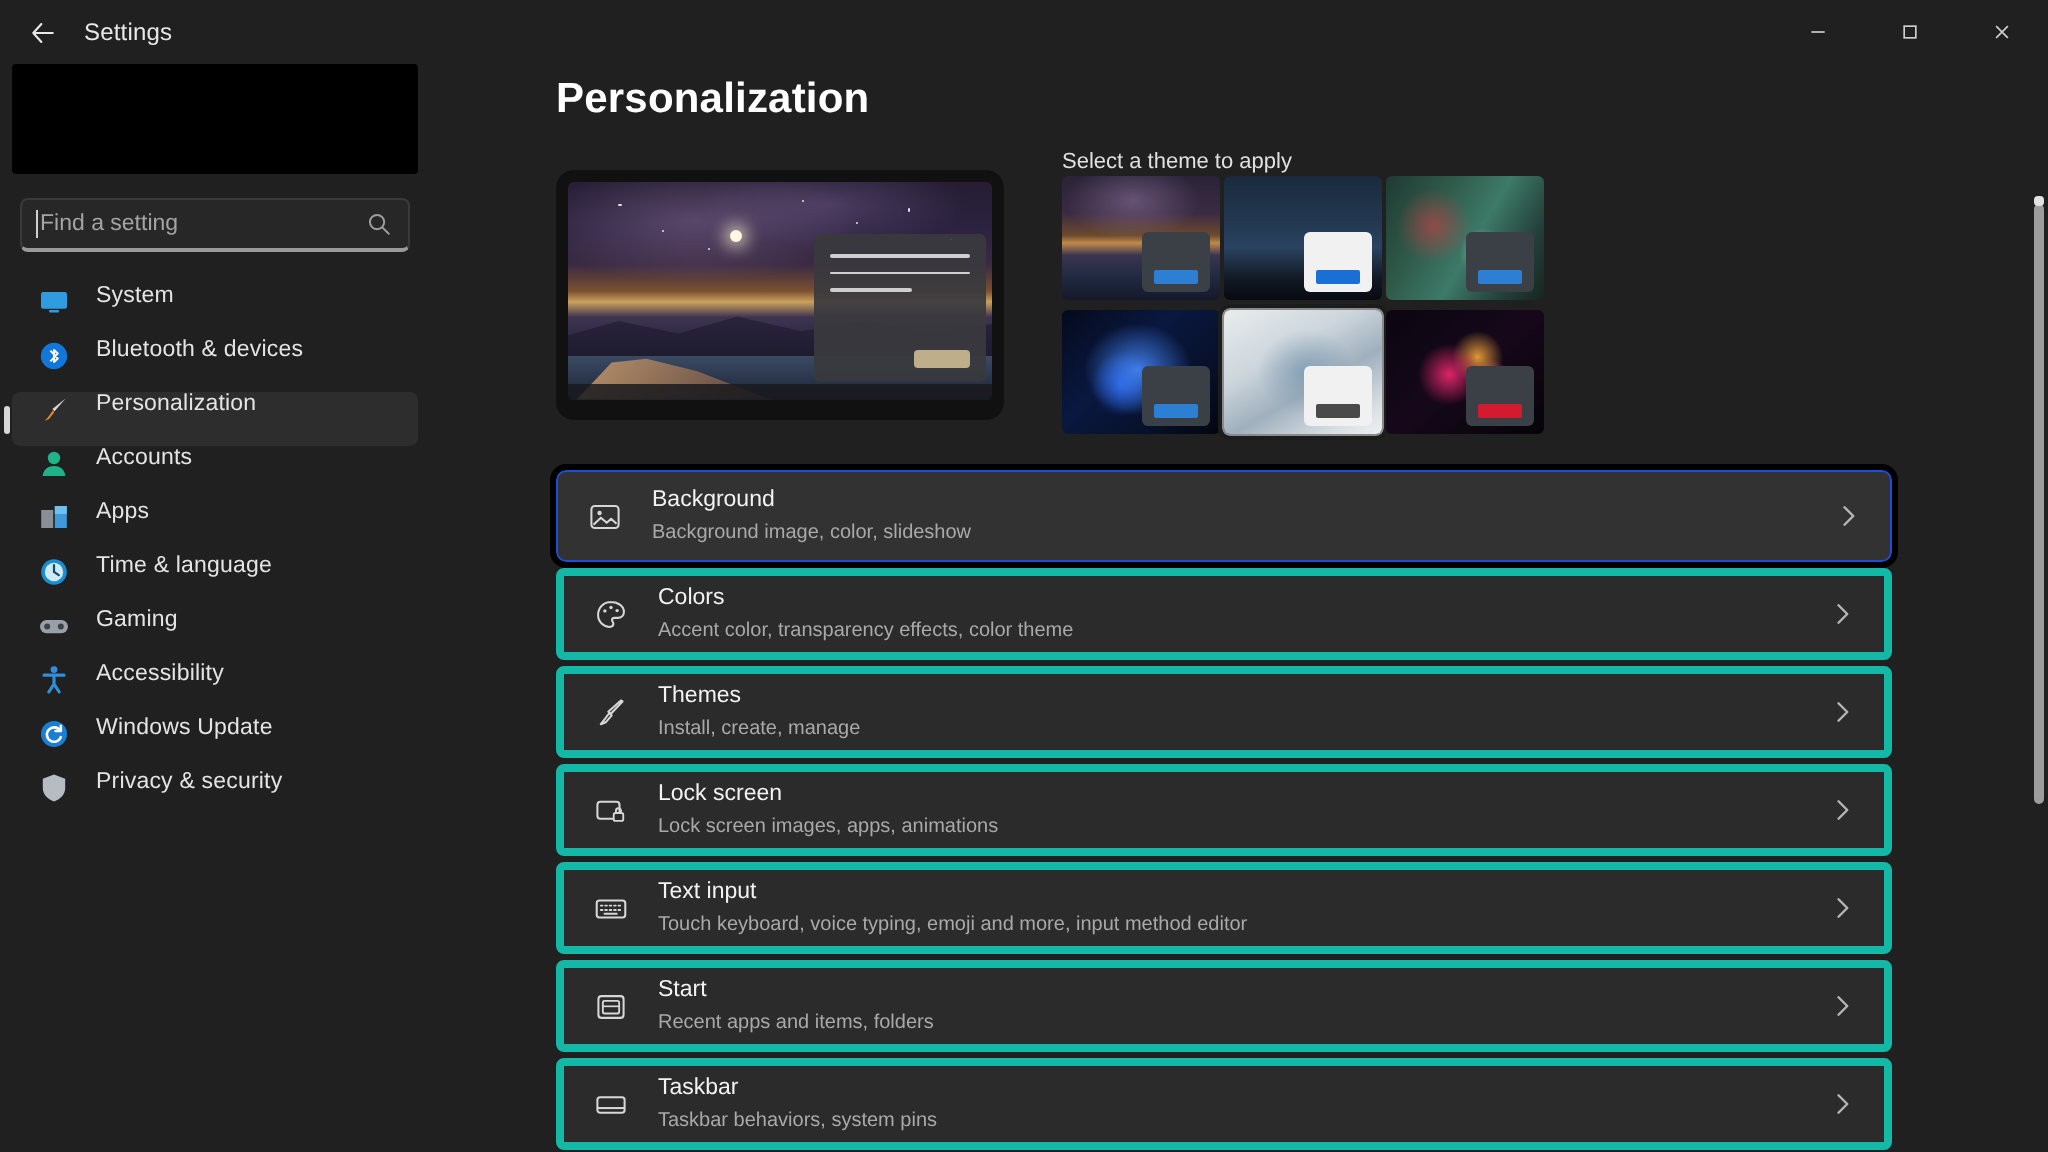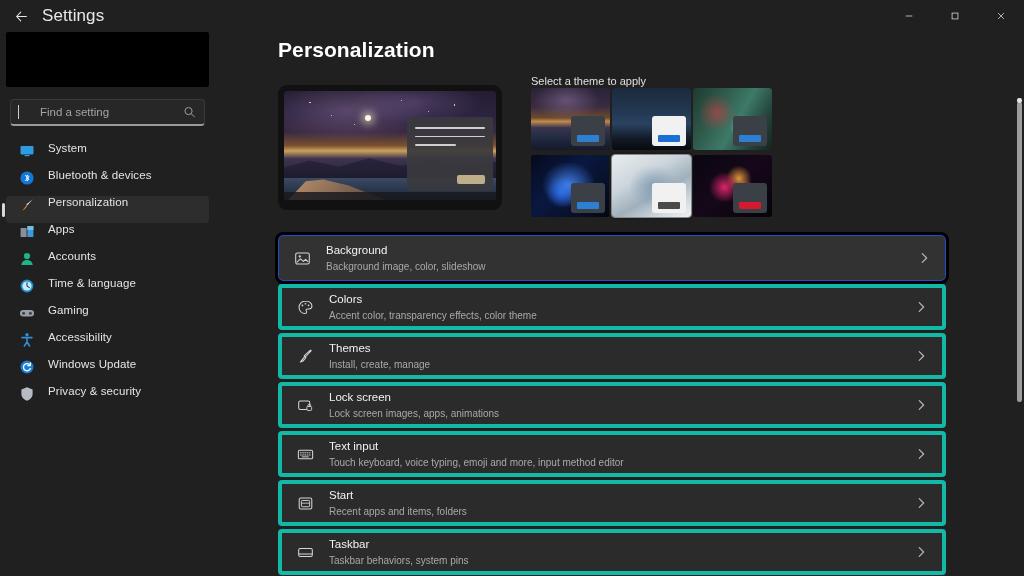--- a/index.html
+++ b/index.html
@@ -18,21 +18,21 @@
     position: absolute; top: 0; left: 0; width: 1024px; height: 32px;
     background: #202020; display: flex; align-items: center;
   }
   .back-btn {
     width: 34px; height: 30px; margin-left: 4px;
     display: flex; align-items: center; justify-content: center;
     border-radius: 4px; cursor: pointer;
   }
   .back-btn svg { width: 13px; height: 13px; }
   .win-title {
-    font-size: 17px; color: #e8e8e8; margin-left: 4px; letter-spacing: .1px;
+    font-size: 12px; color: #e8e8e8; margin-left: 4px; letter-spacing: .1px;
   }
   .caption-group {
     position: absolute; right: 0; top: 0; height: 32px; display: flex;
   }
   .caption-btn {
     width: 46px; height: 32px; display: flex; align-items: center;
     justify-content: center; cursor: pointer;
   }
   .caption-btn svg { width: 10px; height: 10px; }
 
@@ -43,21 +43,21 @@
   }
   .account-redacted {
     margin: 0 6px 0 6px; width: 203px; height: 55px;
     background: #000000; border-radius: 2px;
   }
   .search-wrap { padding: 12px 10px 0 10px; }
   .search-box {
     position: relative; height: 27px; background: #272727;
     border-radius: 4px; border: 1px solid #3a3a3a;
     border-bottom: 2px solid #9a9a9a;
-    display: flex; align-items: center; padding-left: 20px;
+    display: flex; align-items: center;
   }
   .search-caret {
     position: absolute; left: 7px; top: 5px; width: 1px; height: 14px;
     background: #cfcfcf;
   }
   .search-input-txt {
     font-size: 11.5px; color: #a4a4a4; margin-left: 9px; user-select: none;
   }
   .search-icon {
     position: absolute; right: 8px; top: 50%; transform: translateY(-50%);
@@ -330,36 +330,36 @@
               <path d="M13.8 2.2 L8.3 8.6 L7.2 7.5 L13.8 2.2 Z" fill="#d8d8d8"></path>
               <path d="M7.6 8 L5 11.6 L3.4 13.4 L5.4 12.6 L8.1 9.3 Z" fill="#e08a2c"></path>
             </svg>
         </span>
         <span class="nav-label">Personalization</span>
       </div>
 
       <div class="nav-item">
         <span class="nav-icon">
           <svg viewBox="0 0 16 16">
+              <circle cx="8" cy="5" r="3.1" fill="#1fb389"></circle>
+              <path d="M2.3 14 C2.8 10.4 5.2 9 8 9 C10.8 9 13.2 10.4 13.7 14 Z" fill="#1fb389"></path>
+            </svg>
+        </span>
+        <span class="nav-label">Accounts</span>
+      </div>
+
+      <div class="nav-item">
+        <span class="nav-icon">
+          <svg viewBox="0 0 16 16">
               <rect x="1.6" y="4" width="6" height="9" fill="#8a8f96"></rect>
               <rect x="8.4" y="2" width="6" height="11" fill="#3e9ad8"></rect>
               <rect x="8.4" y="2" width="6" height="4" fill="#6fc0ec"></rect>
             </svg>
         </span>
         <span class="nav-label">Apps</span>
-      </div>
-
-      <div class="nav-item">
-        <span class="nav-icon">
-          <svg viewBox="0 0 16 16">
-              <circle cx="8" cy="5" r="3.1" fill="#1fb389"></circle>
-              <path d="M2.3 14 C2.8 10.4 5.2 9 8 9 C10.8 9 13.2 10.4 13.7 14 Z" fill="#1fb389"></path>
-            </svg>
-        </span>
-        <span class="nav-label">Accounts</span>
       </div>
 
       <div class="nav-item">
         <span class="nav-icon">
           <svg viewBox="0 0 16 16">
               <circle cx="8" cy="8" r="6.4" fill="#1a8fd0"></circle>
               <circle cx="8" cy="8" r="4.6" fill="#cfe9f7"></circle>
               <path d="M8 4.6 V8 L10.4 9.6" stroke="#12496e" stroke-width="1.1" fill="none" stroke-linecap="round"></path>
             </svg>
         </span>

